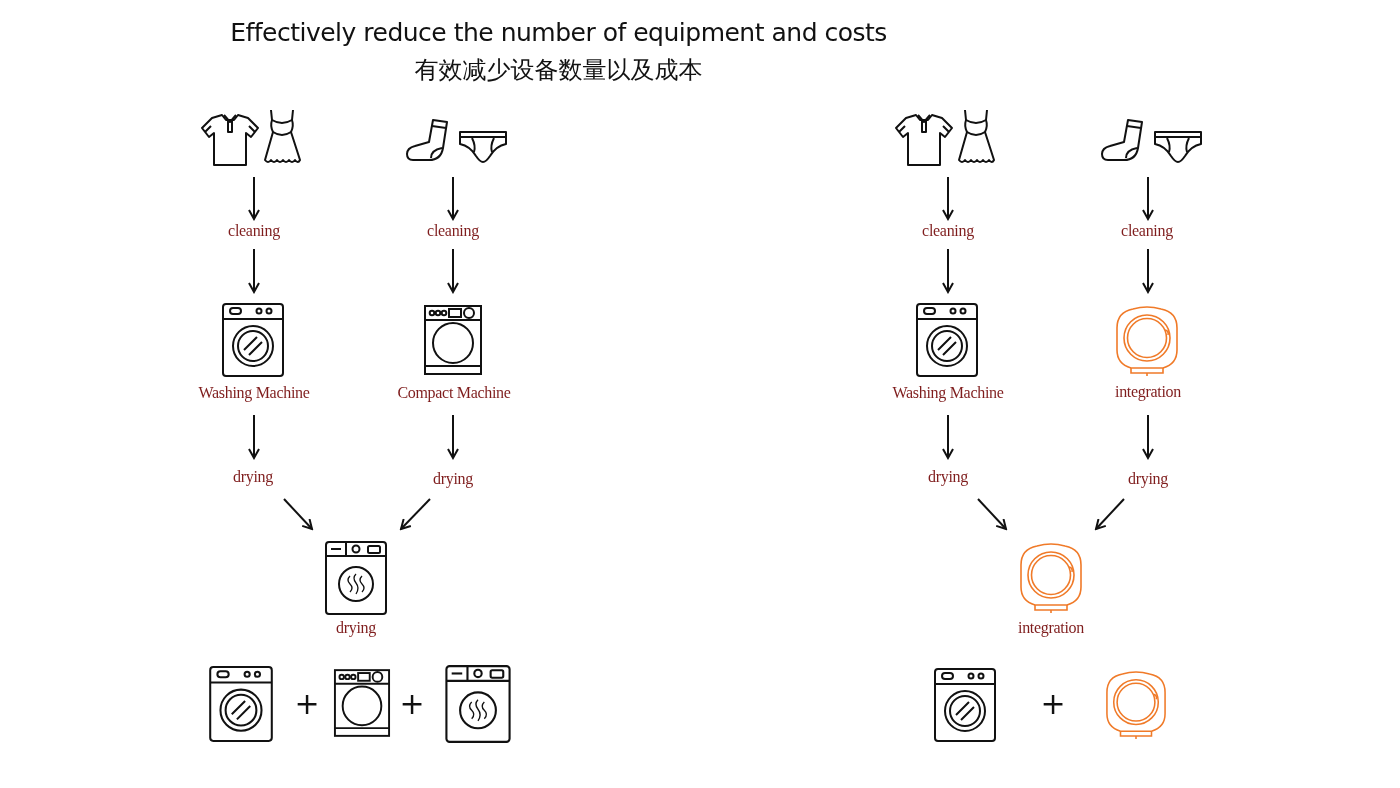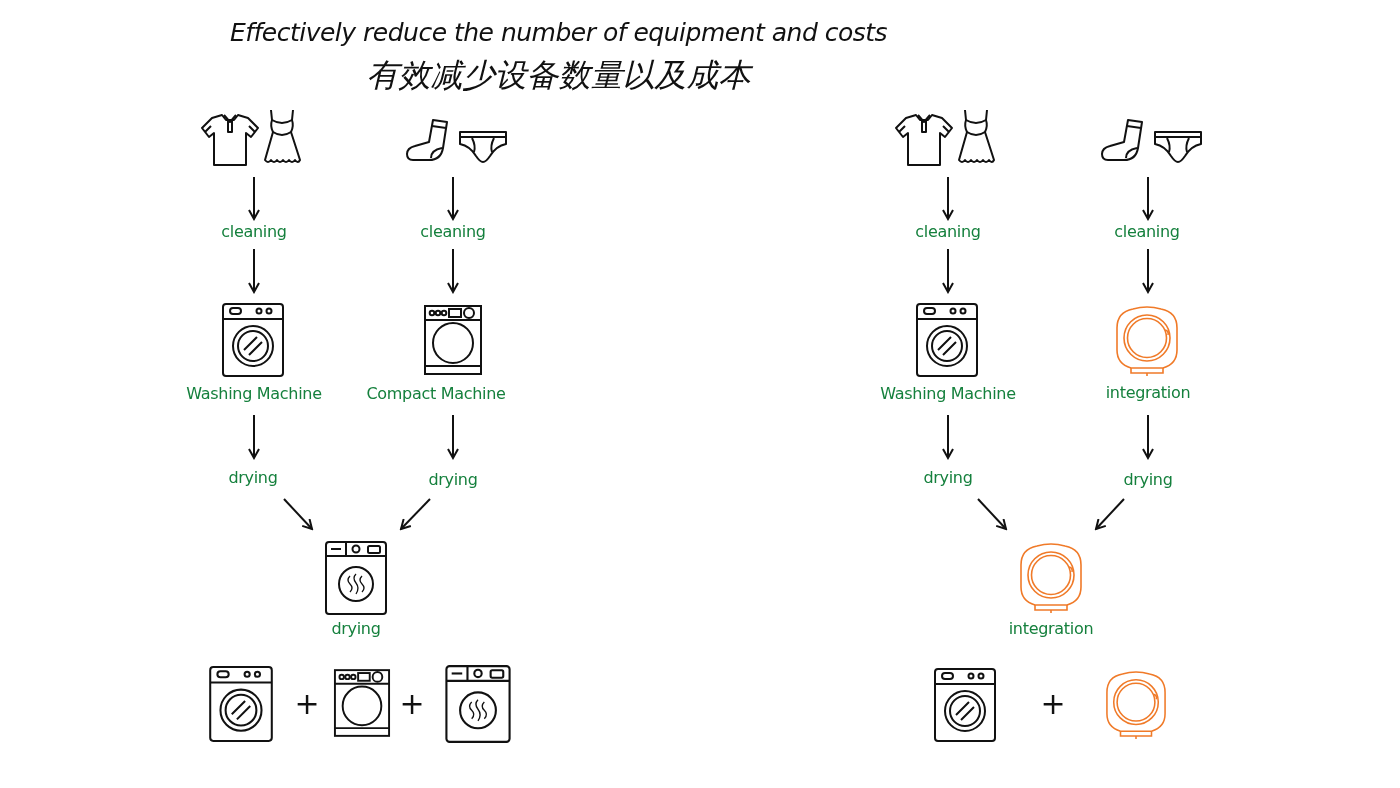--- a/index.html
+++ b/index.html
@@ -1,21 +1,21 @@
 <!DOCTYPE html>
 <html><head>
 <meta charset="utf-8">
 <style>
   html, body { margin:0; padding:0; background:#ffffff; }
   body { width:1400px; height:788px; position:relative; overflow:hidden;
          font-family:"DejaVu Sans", "Liberation Sans", sans-serif; color:#111; }
-  .title { position:absolute; left:0; width:1117px; text-align:center; color:#111;font-style:italic; }
+  .title { position:absolute; left:0; width:1117px; text-align:center; color:#111; }
   .title-en { top:18px; font-size:25px; letter-spacing:-0.5px; }
-  .title-zh { top:54px; font-size:32px; }
-  .lbl { position:absolute; font-size:16px; color:#15803d; transform:translateX(-50%); white-space:nowrap; letter-spacing:-0.3px; }
+  .title-zh { top:54px; font-size:24px; }
+  .lbl { position:absolute; font-size:16px; color:#7f1d1d; transform:translateX(-50%); white-space:nowrap; letter-spacing:-0.3px;font-family:Liberation Serif, serif; }
   .ico { position:absolute; }
   svg { overflow:visible; }
   .plus { position:absolute; font-size:30px; transform:translate(-50%,-50%); color:#111; }
 </style>
 </head>
 <body>
 
 <svg width="0" height="0" style="position:absolute">
   <defs>
 
@@ -153,21 +153,21 @@
   <div class="lbl" style="left:453px;top:222px">cleaning</div>
 
   <svg class="ico" style="left:221px;top:302px" width="64" height="76">
       <use href="#s-washer"></use>
     </svg>
   <svg class="ico" style="left:423px;top:304px" width="60" height="72">
       <use href="#s-compact"></use>
     </svg>
 
   <div class="lbl" style="left:254px;top:384px">Washing Machine</div>
-  <div class="lbl" style="left:436px;top:384px">Compact Machine</div>
+  <div class="lbl" style="left:454px;top:384px">Compact Machine</div>
 
   <div class="lbl" style="left:253px;top:468px">drying</div>
   <div class="lbl" style="left:453px;top:470px">drying</div>
 
   <svg class="ico" style="left:324px;top:540px" width="64" height="76">
       <use href="#s-dryer"></use>
     </svg>
   <div class="lbl" style="left:356px;top:619px">drying</div>
 
   <svg class="ico" style="left:208px;top:665px" width="66" height="78">

